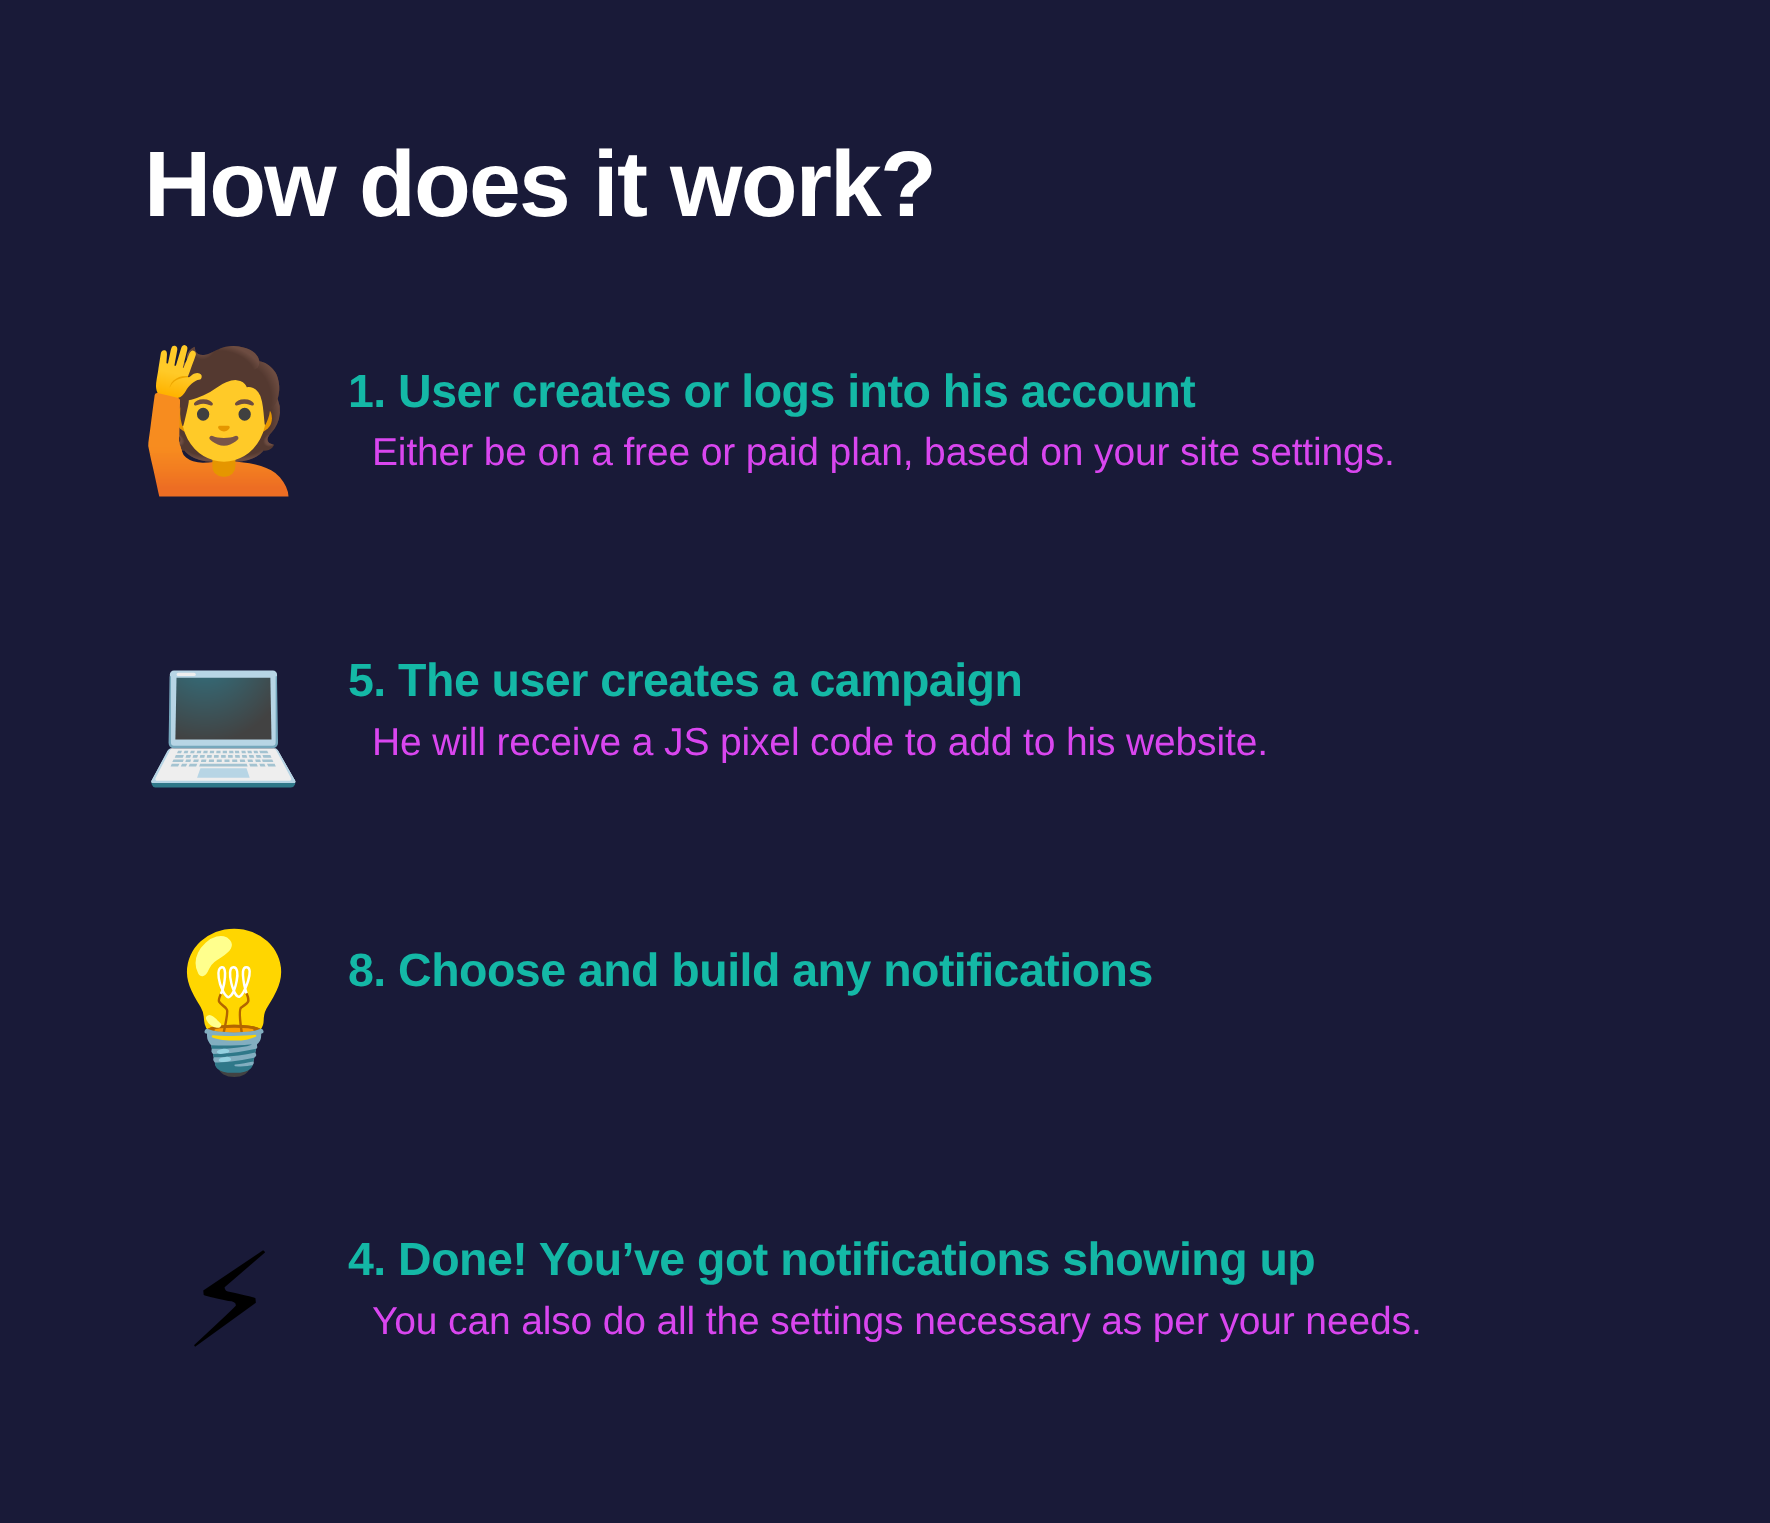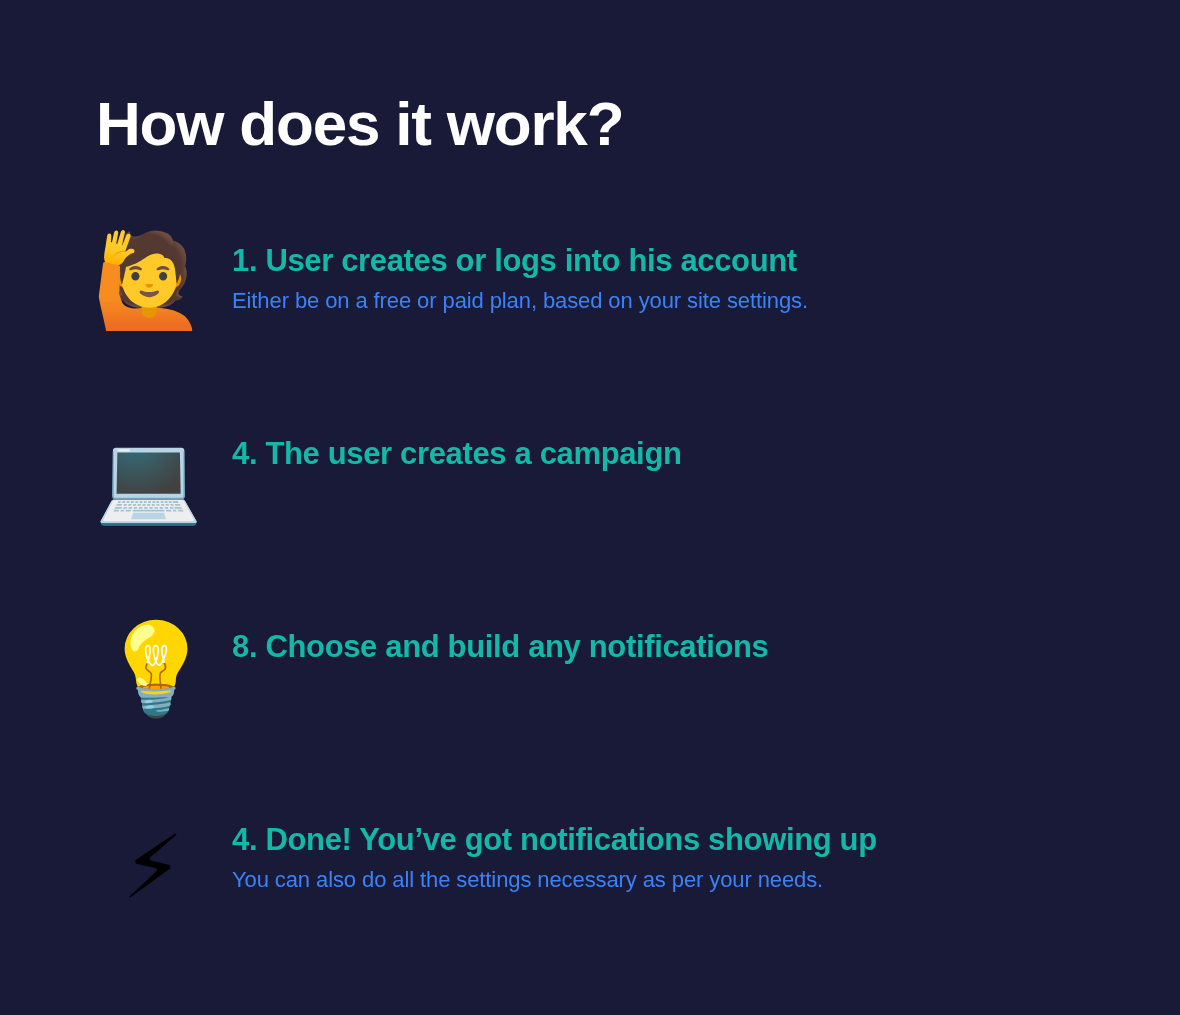--- a/index.html
+++ b/index.html
@@ -71,26 +71,26 @@
   .step-heading {
     margin: 0;
     font-size: 31px;
     line-height: 38px;
     font-weight: bold;
     letter-spacing: -0.35px;
     color: #14b8a6;
     white-space: nowrap;
   }
   .step-desc {
-    margin: 7px 0 0 0;
-    font-size: 22px;
+    margin: 7px 0 0 16px;
+    font-size: 26px;
     line-height: 28px;
     font-weight: normal;
     letter-spacing: -0.1px;
-    color: #3b82f6;
+    color: #d946ef;
     white-space: nowrap;
   }
 </style>
 </head>
 <body>
 
 <div class="page">
 
   <h1 class="page-title">How does it work?</h1>
 
@@ -100,21 +100,22 @@
       <span class="step-emoji emoji-hand">🙋</span>
       <div class="step-body">
         <h2 class="step-heading">1. User creates or logs into his account</h2>
         <p class="step-desc">Either be on a free or paid plan, based on your site settings.</p>
       </div>
     </li>
 
     <li class="step">
       <span class="step-emoji emoji-laptop">💻</span>
       <div class="step-body">
-        <h2 class="step-heading">4. The user creates a campaign</h2>
+        <h2 class="step-heading">5. The user creates a campaign</h2>
+        <p class="step-desc">He will receive a JS pixel code to add to his website.</p>
       </div>
     </li>
 
     <li class="step">
       <span class="step-emoji emoji-bulb">💡</span>
       <div class="step-body">
         <h2 class="step-heading">8. Choose and build any notifications</h2>
       </div>
     </li>
 

